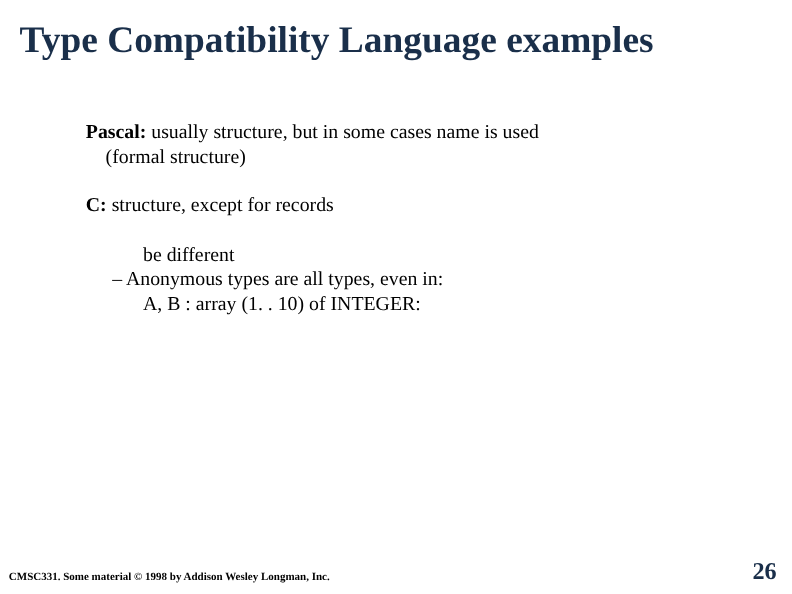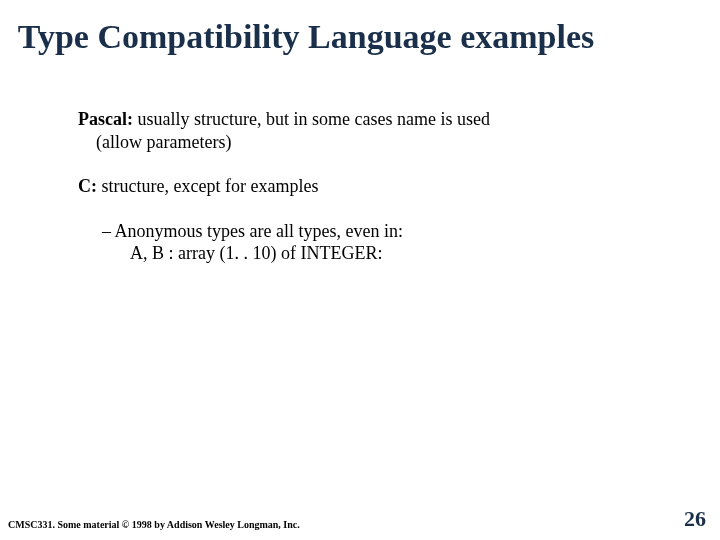--- a/index.html
+++ b/index.html
@@ -20,28 +20,29 @@
 
 <div class="slide">
   <div class="title">Type Compatibility Language examples</div>
 
   <div class="body">
 
     <div class="para">
       <div>
         <span class="lang">Pascal:</span><span> usually structure, but in some cases name is used</span>
       </div>
-      <div class="indent1">(allow parameters)</div>
+      <div class="indent1">(formal structure)</div>
     </div>
 
     <div class="para">
-      <span class="lang">C:</span><span> structure, except for examples</span>
+      <span class="lang">C:</span><span> structure, except for records</span>
     </div>
 
     <div class="para">
+      <div class="subsub">be different</div>
       <div class="sub">– Anonymous types are all types, even in:</div>
       <div class="subsub">A, B : array (1. . 10) of INTEGER:</div>
     </div>
 
   </div>
 
   <div class="footer">CMSC331. Some material © 1998 by Addison Wesley Longman, Inc.</div>
   <div class="pagenum">26</div>
 </div>
 

